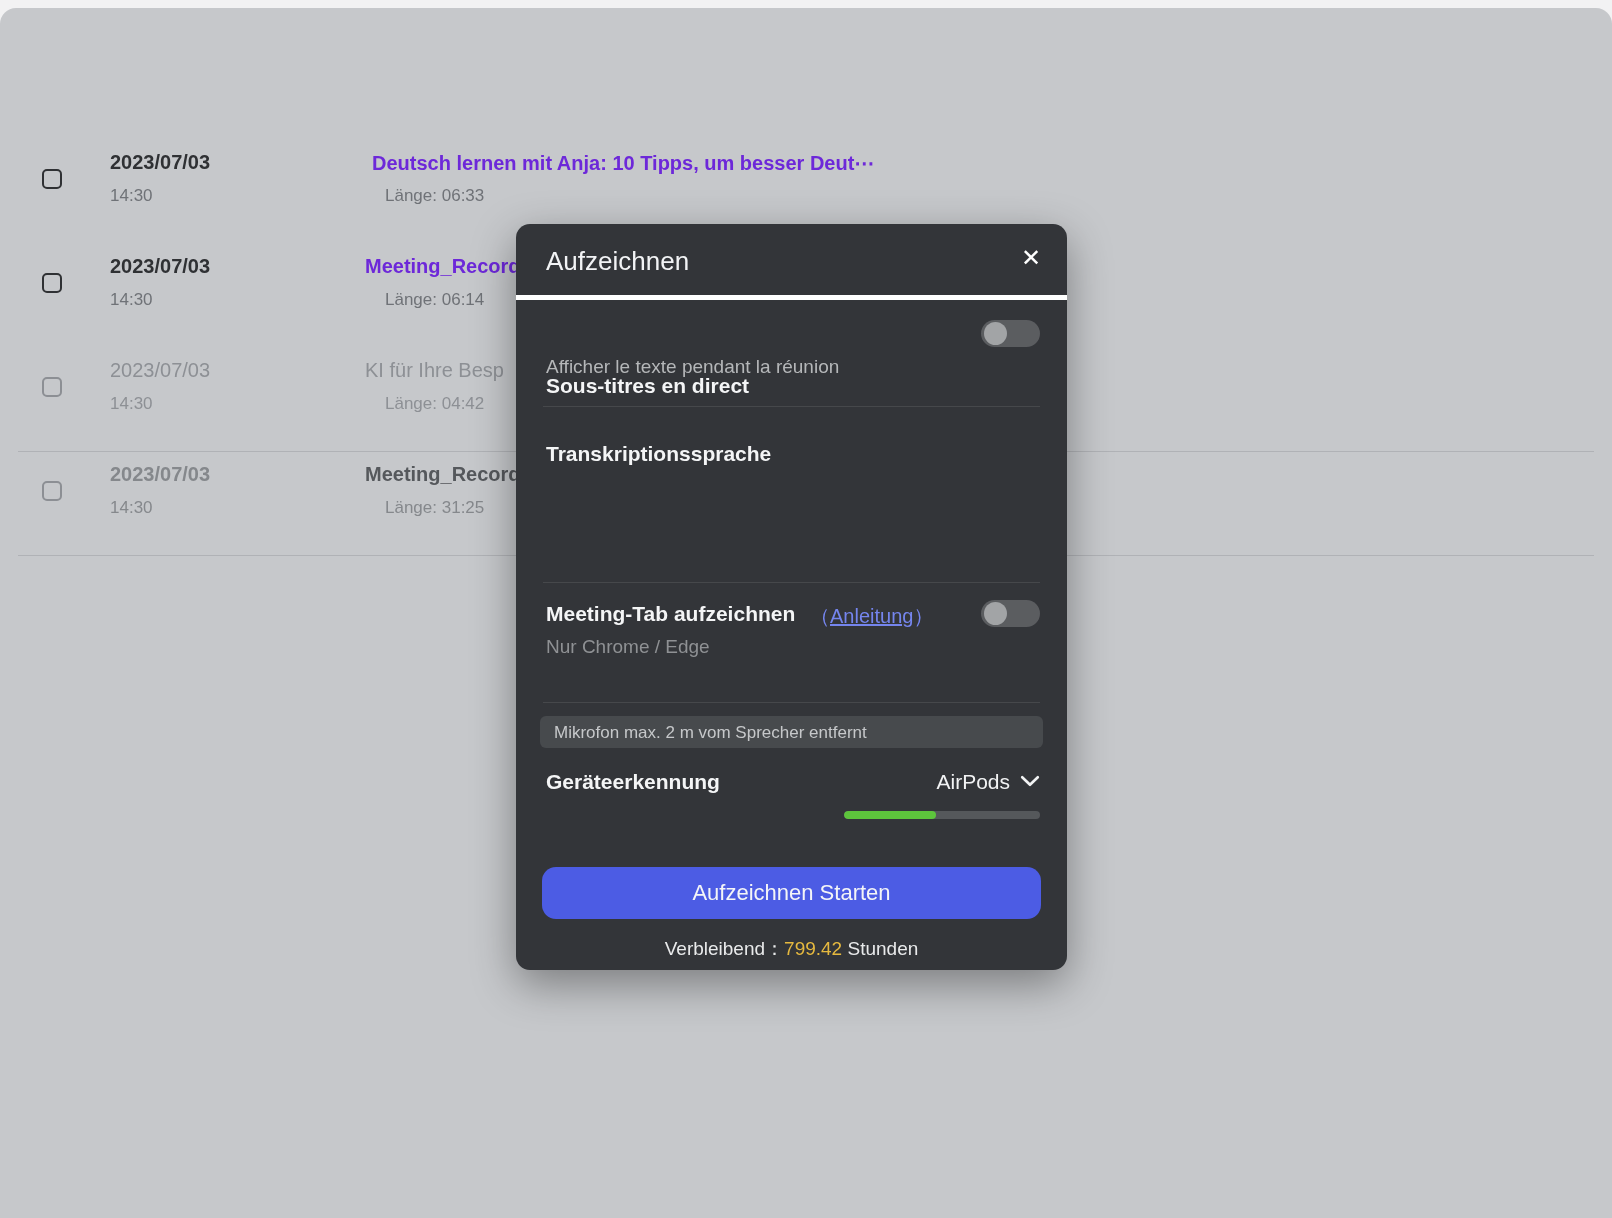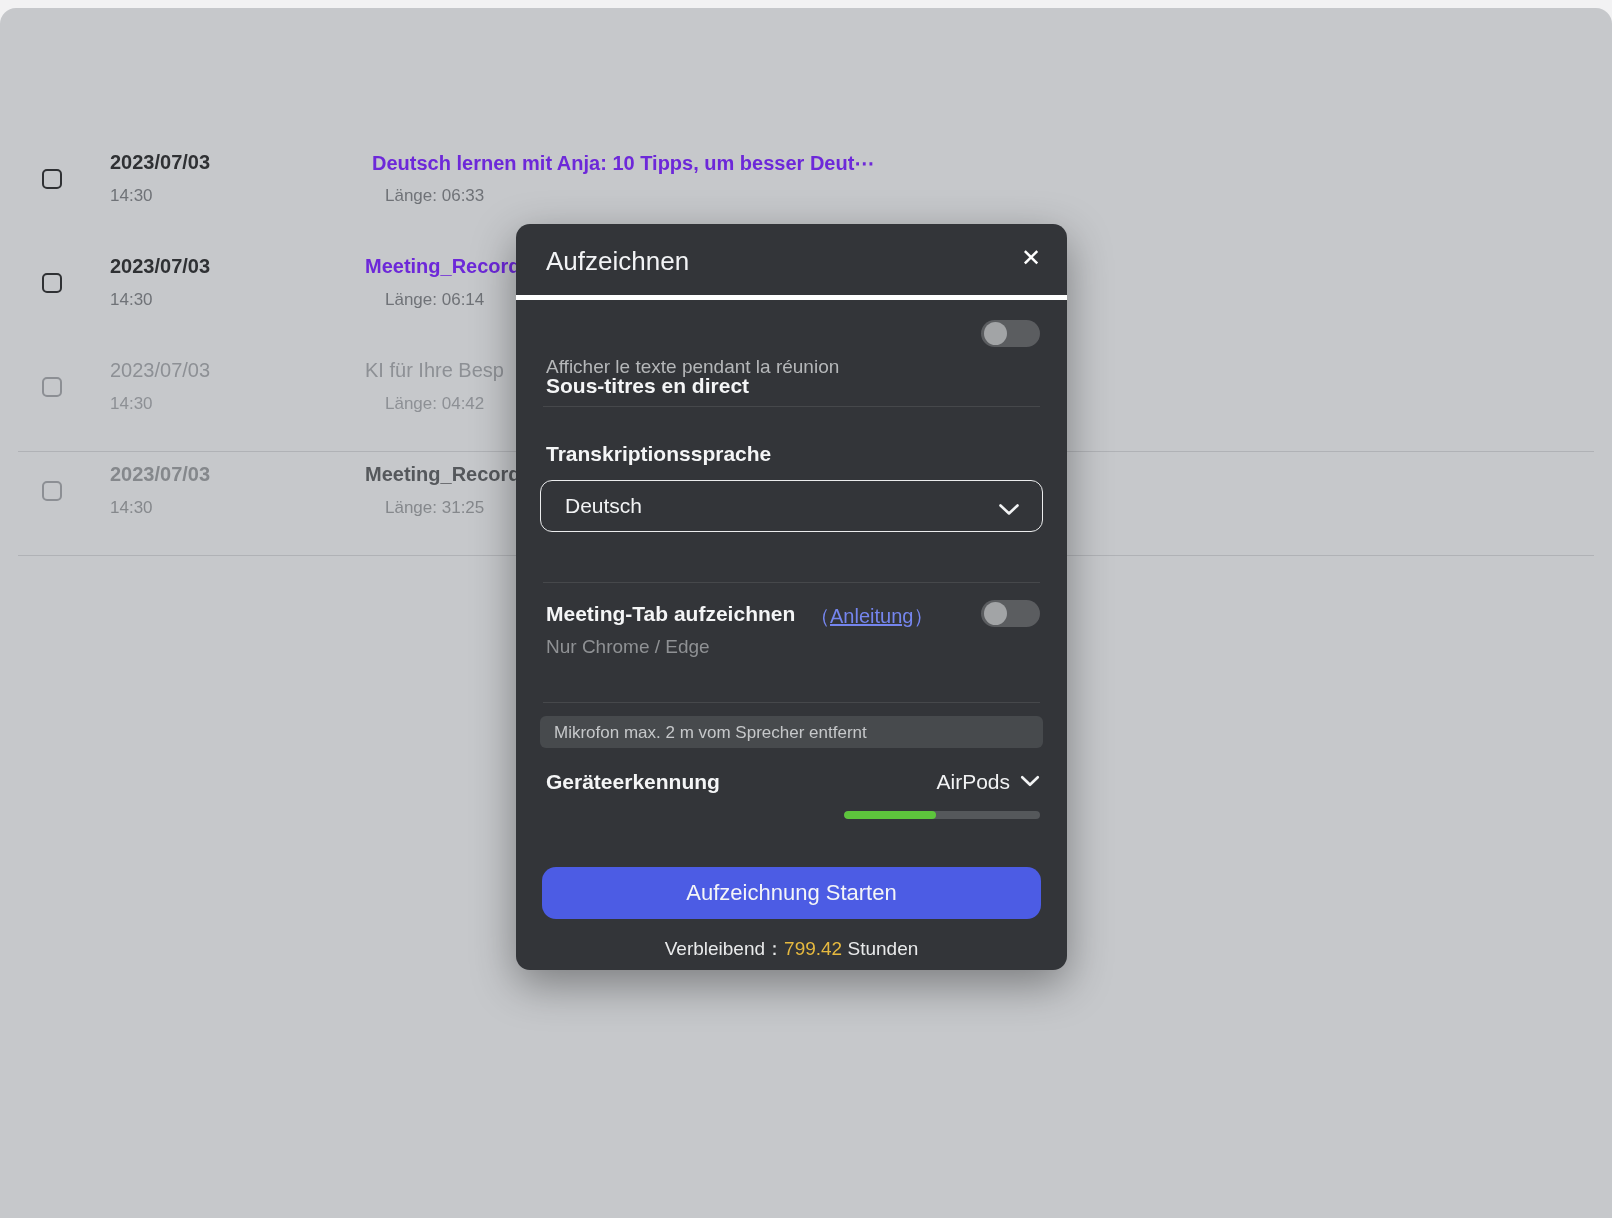--- a/index.html
+++ b/index.html
@@ -173,28 +173,20 @@
 
   <span class="m-lbl lbl-captions">Sous-titres en direct</span>
   <div class="toggle tgl-captions">
     <div class="knob"></div>
   </div>
   <span class="m-desc desc-captions">Afficher le texte pendant la réunion</span>
 
   <div class="m-div div-1"></div>
 
   <span class="m-lbl lbl-lang">Transkriptionssprache</span>
-  <div class="select">
-    <span class="val">Deutsch</span>
-    <span class="chev">
-      <svg width="22" height="13" viewBox="0 0 22 13">
-          <path d="M2.5 2.5 L11 10.5 L19.5 2.5" fill="none" stroke="#f2f3f4" stroke-width="2.6" stroke-linecap="round" stroke-linejoin="round"></path>
-        </svg>
-    </span>
-  </div>
 
   <div class="m-div div-2"></div>
 
   <span class="m-lbl lbl-tab">Meeting-Tab aufzeichnen</span>
   <span class="tab-link"><span>（</span><span class="inner">Anleitung</span><span>）</span></span>
   <div class="toggle tgl-tab">
     <div class="knob"></div>
   </div>
   <span class="m-desc desc-tab">Nur Chrome / Edge</span>
 
@@ -210,19 +202,19 @@
     <span>
       <svg width="20" height="12" viewBox="0 0 20 12">
           <path d="M2.2 2.2 L10 9.8 L17.8 2.2" fill="none" stroke="#f2f3f4" stroke-width="2.6" stroke-linecap="round" stroke-linejoin="round"></path>
         </svg>
     </span>
   </div>
   <div class="progress">
     <div class="fill" style="width: 47%;"></div>
   </div>
 
-  <button class="start-btn">Aufzeichnung Starten</button>
+  <button class="start-btn">Aufzeichnen Starten</button>
 
   <div class="remaining">
     <span>Verbleibend：</span><span class="hours">799.42</span><span> Stunden</span>
   </div>
 
 </div>
 
 </body></html>

